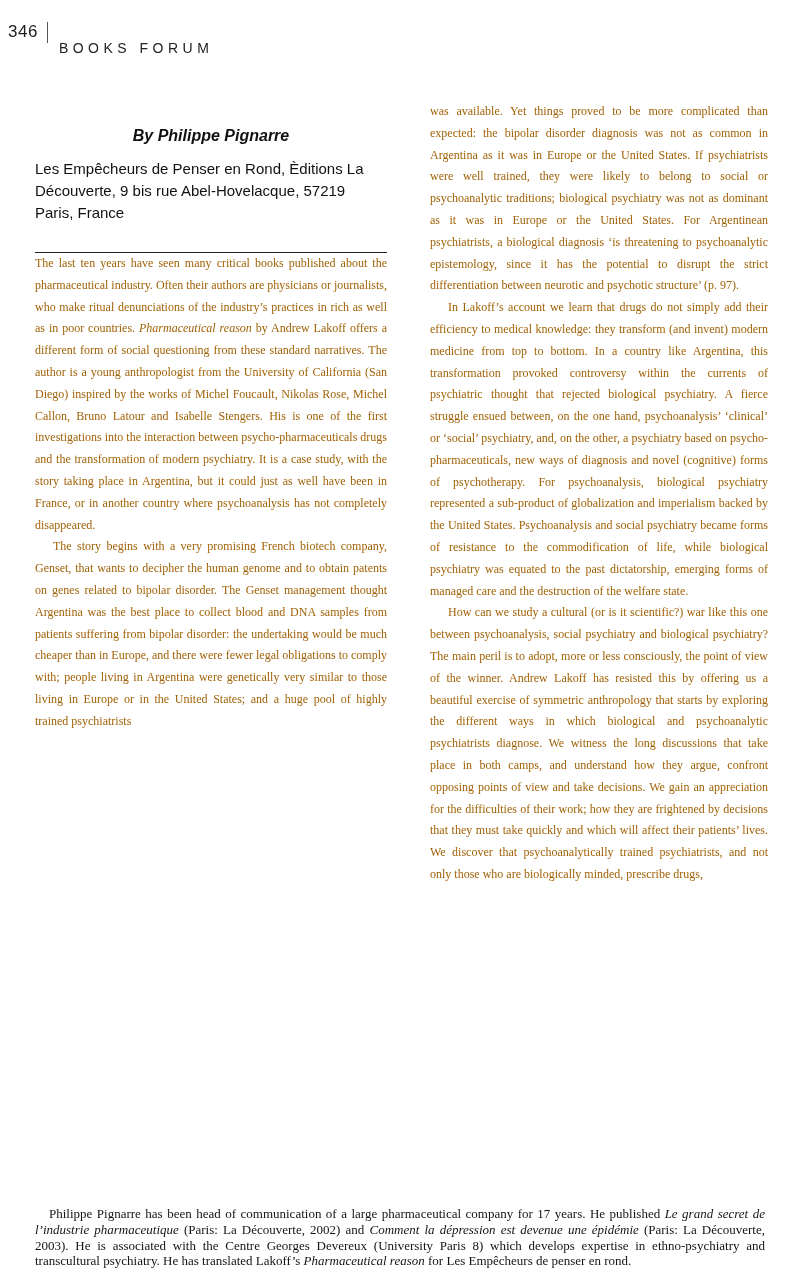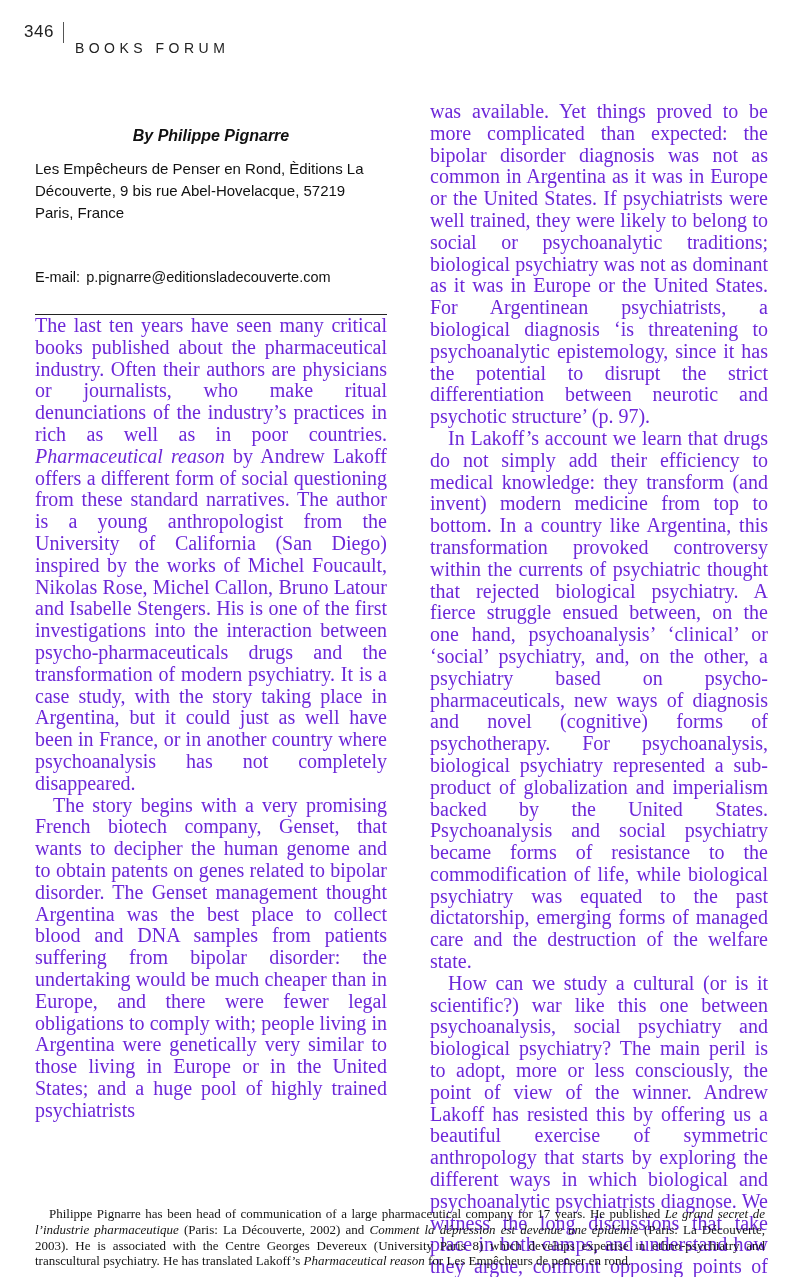--- a/index.html
+++ b/index.html
@@ -11,21 +11,21 @@
     background: #ffffff;
     color: #111111;
     overflow: hidden;
     font-family: "Liberation Serif", serif;
   }
 
   
   .hdr {
     position: absolute;
     top: 8px;
-    left: 24px;
+    left: 8px;
     display: flex;
     align-items: center;
     font-family: "Liberation Sans", sans-serif;
   }
   .pagenum {
     font-size: 17px;
     color: #222;
     letter-spacing: 0.5px;
   }
   .hdr-divider {
@@ -95,24 +95,24 @@
     margin: 28px 0 0 0;
     border: none;
     border-top: 1.5px solid #222;
     width: 100%;
   }
 
   
   .body-par {
     margin: 0;
     font-family: "Liberation Serif", serif;
-    font-size: 20px;
+    font-size: 12px;
     line-height: 21.8px;
     text-align: justify;
-    color: #6d28d9;
+    color: #a16207;
   }
   .col-left .body-par:first-of-type { margin-top: 18px; }
   .indent { text-indent: 18px; }
 
   
   .footnote {
     position: absolute;
     left: 35px;
     top: 1206px;
     width: 730px;
@@ -134,21 +134,20 @@
 
   <div class="hdr">
     <span class="pagenum">346</span>
     <span class="hdr-divider"></span>
     <span class="section">BOOKS FORUM</span>
   </div>
 
   <div class="col col-left">
     <p class="byline">By Philippe Pignarre</p>
     <p class="affiliation">Les Empêcheurs de Penser en Rond, Èditions La Découverte, 9 bis rue Abel-Hovelacque, 57219 Paris, France</p>
-    <p class="email"><span class="email-label">E-mail:</span><span>p.pignarre@editionsladecouverte.com</span></p>
     <hr class="rule">
     <p class="body-par"><span>The last ten years have seen many critical books published about the pharmaceutical industry. Often their authors are physicians or journalists, who make ritual denunciations of the industry’s practices in rich as well as in poor countries. </span><span class="it">Pharmaceutical reason</span><span> by Andrew Lakoff offers a different form of social questioning from these standard narratives. The author is a young anthropologist from the University of California (San Diego) inspired by the works of Michel Foucault, Nikolas Rose, Michel Callon, Bruno Latour and Isabelle Stengers. His is one of the first investigations into the interaction between psycho-pharmaceuticals drugs and the transformation of modern psychiatry. It is a case study, with the story taking place in Argentina, but it could just as well have been in France, or in another country where psychoanalysis has not completely disappeared.</span></p>
     <p class="body-par indent"><span>The story begins with a very promising French biotech company, Genset, that wants to decipher the human genome and to obtain patents on genes related to bipolar disorder. The Genset management thought Argentina was the best place to collect blood and DNA samples from patients suffering from bipolar disorder: the undertaking would be much cheaper than in Europe, and there were fewer legal obligations to comply with; people living in Argentina were genetically very similar to those living in Europe or in the United States; and a huge pool of highly trained psychiatrists</span></p>
   </div>
 
   <div class="col col-right">
     <p class="body-par"><span>was available. Yet things proved to be more complicated than expected: the bipolar disorder diagnosis was not as common in Argentina as it was in Europe or the United States. If psychiatrists were well trained, they were likely to belong to social or psychoanalytic traditions; biological psychiatry was not as dominant as it was in Europe or the United States. For Argentinean psychiatrists, a biological diagnosis ‘is threatening to psychoanalytic epistemology, since it has the potential to disrupt the strict differentiation between neurotic and psychotic structure’ (p. 97).</span></p>
     <p class="body-par indent"><span>In Lakoff’s account we learn that drugs do not simply add their efficiency to medical knowledge: they transform (and invent) modern medicine from top to bottom. In a country like Argentina, this transformation provoked controversy within the currents of psychiatric thought that rejected biological psychiatry. A fierce struggle ensued between, on the one hand, psychoanalysis’ ‘clinical’ or ‘social’ psychiatry, and, on the other, a psychiatry based on psycho-pharmaceuticals, new ways of diagnosis and novel (cognitive) forms of psychotherapy. For psychoanalysis, biological psychiatry represented a sub-product of globalization and imperialism backed by the United States. Psychoanalysis and social psychiatry became forms of resistance to the commodification of life, while biological psychiatry was equated to the past dictatorship, emerging forms of managed care and the destruction of the welfare state.</span></p>
     <p class="body-par indent"><span>How can we study a cultural (or is it scientific?) war like this one between psychoanalysis, social psychiatry and biological psychiatry? The main peril is to adopt, more or less consciously, the point of view of the winner. Andrew Lakoff has resisted this by offering us a beautiful exercise of symmetric anthropology that starts by exploring the different ways in which biological and psychoanalytic psychiatrists diagnose. We witness the long discussions that take place in both camps, and understand how they argue, confront opposing points of view and take decisions. We gain an appreciation for the difficulties of their work; how they are frightened by decisions that they must take quickly and which will affect their patients’ lives. We discover that psychoanalytically trained psychiatrists, and not only those who are biologically minded, prescribe drugs,</span></p>
   </div>

